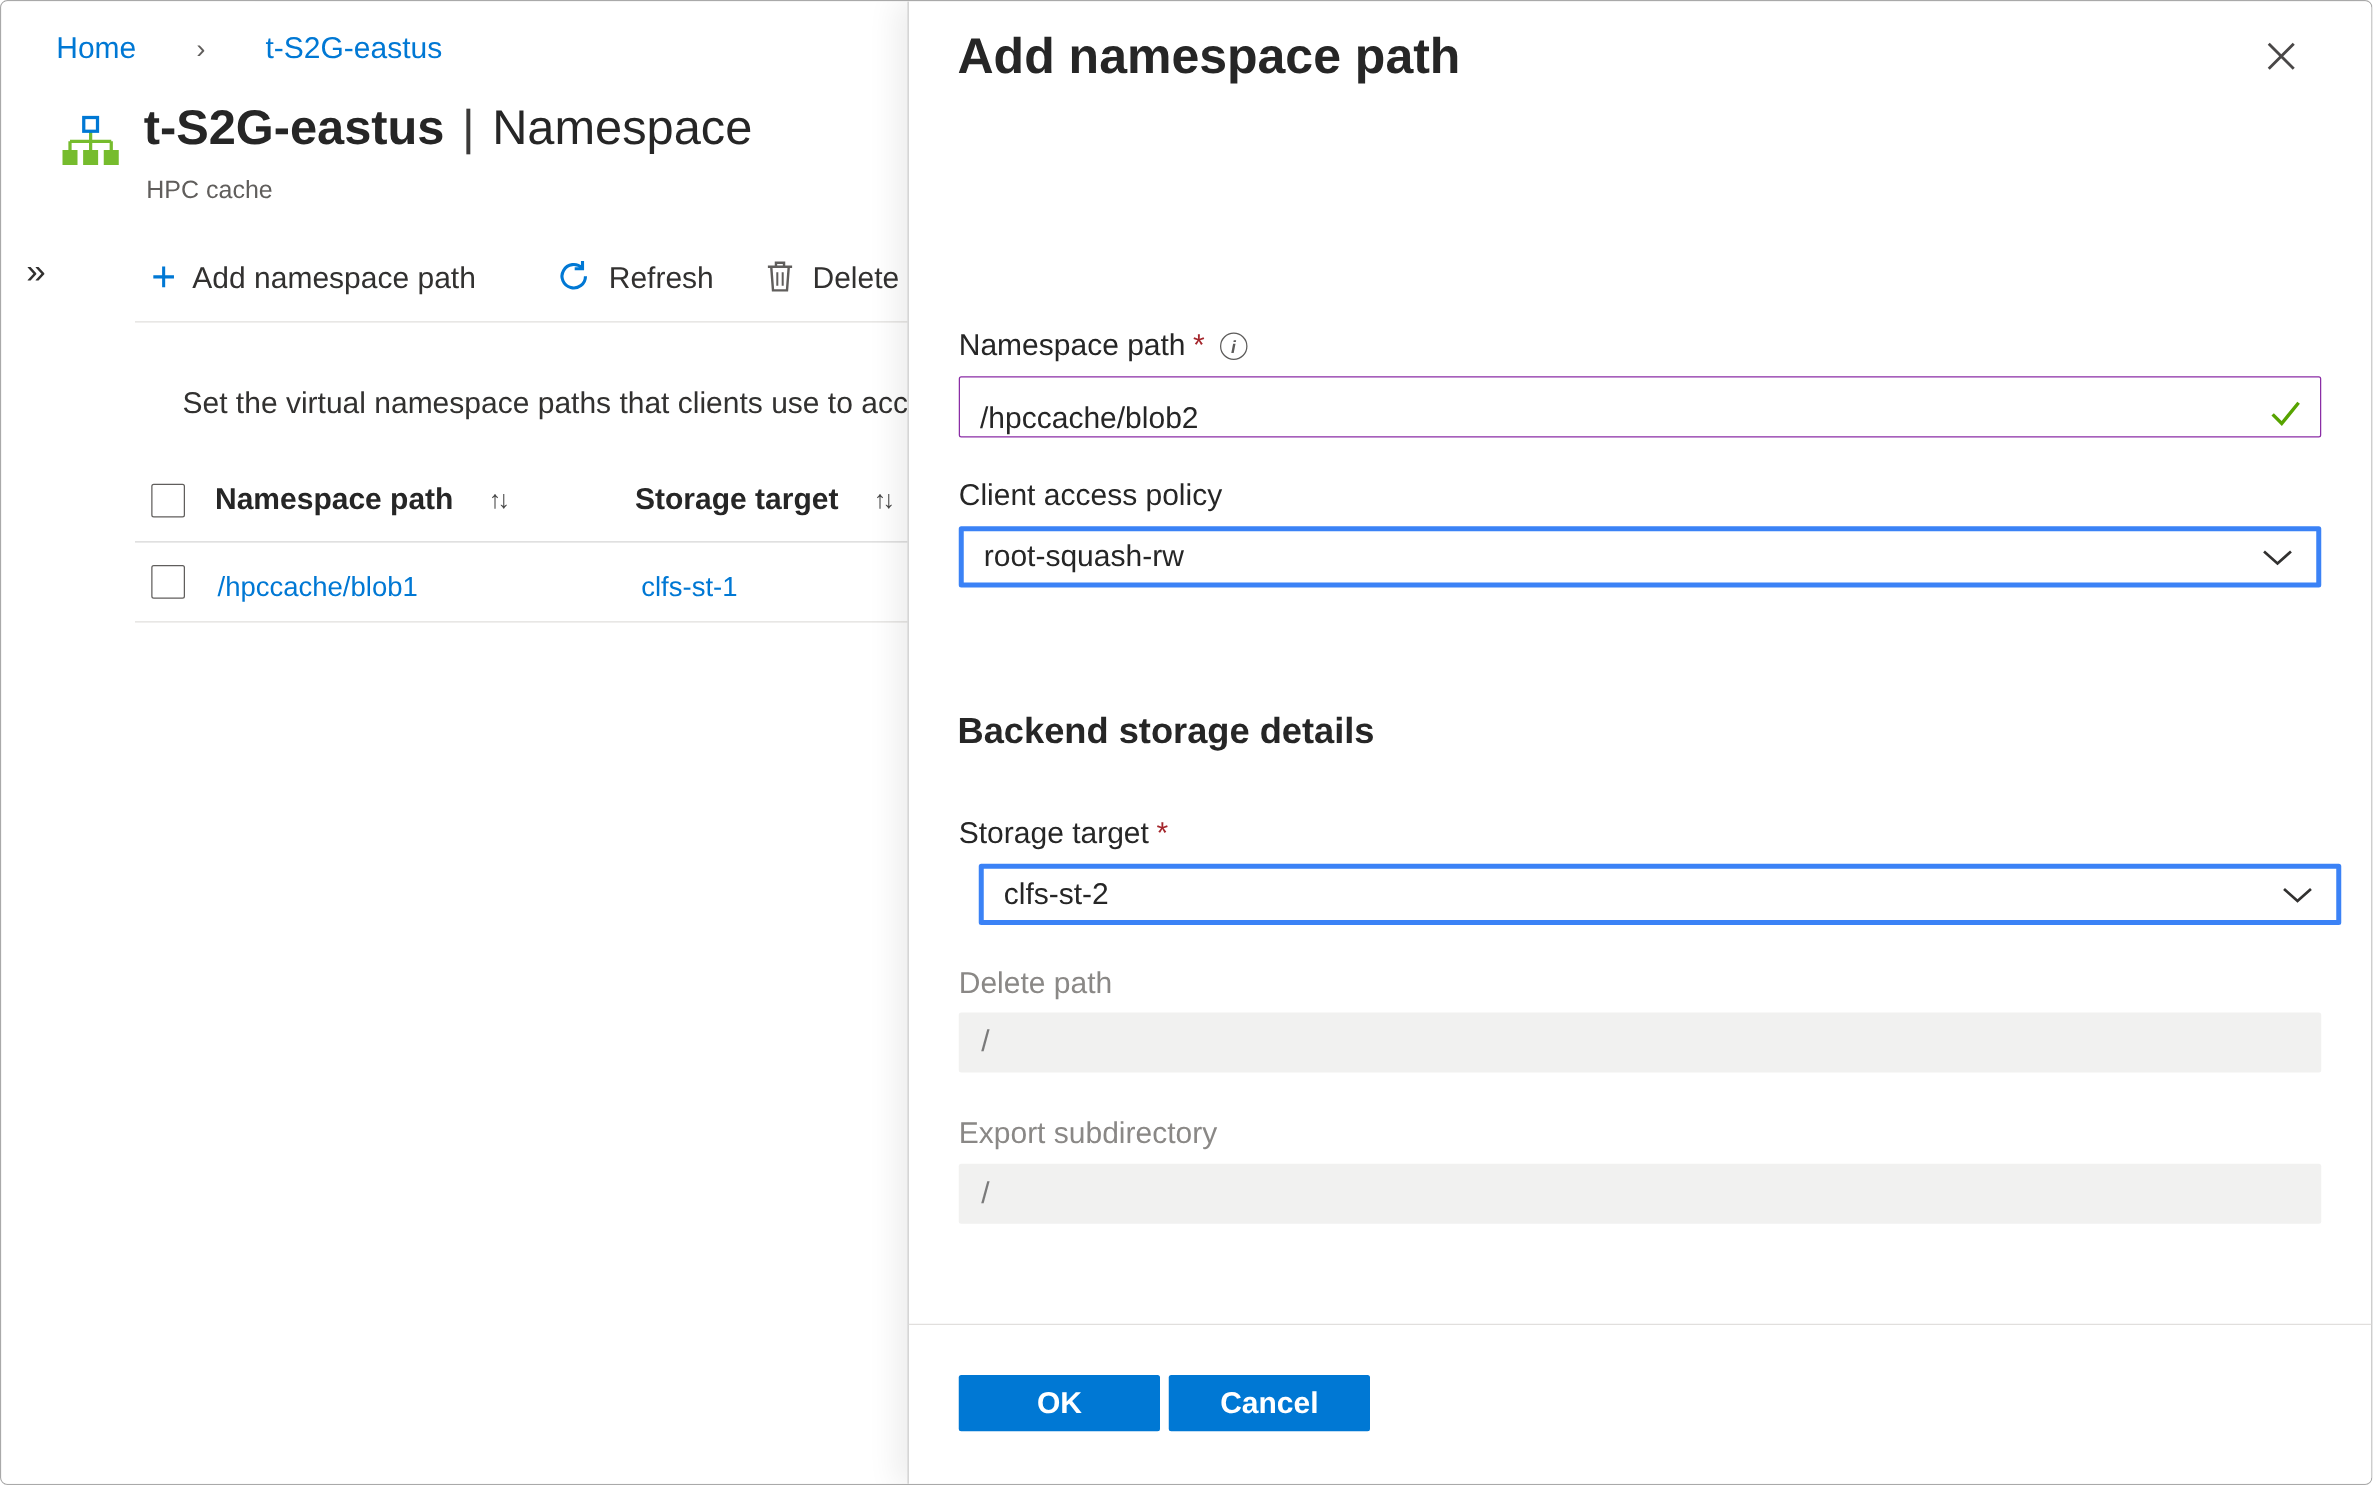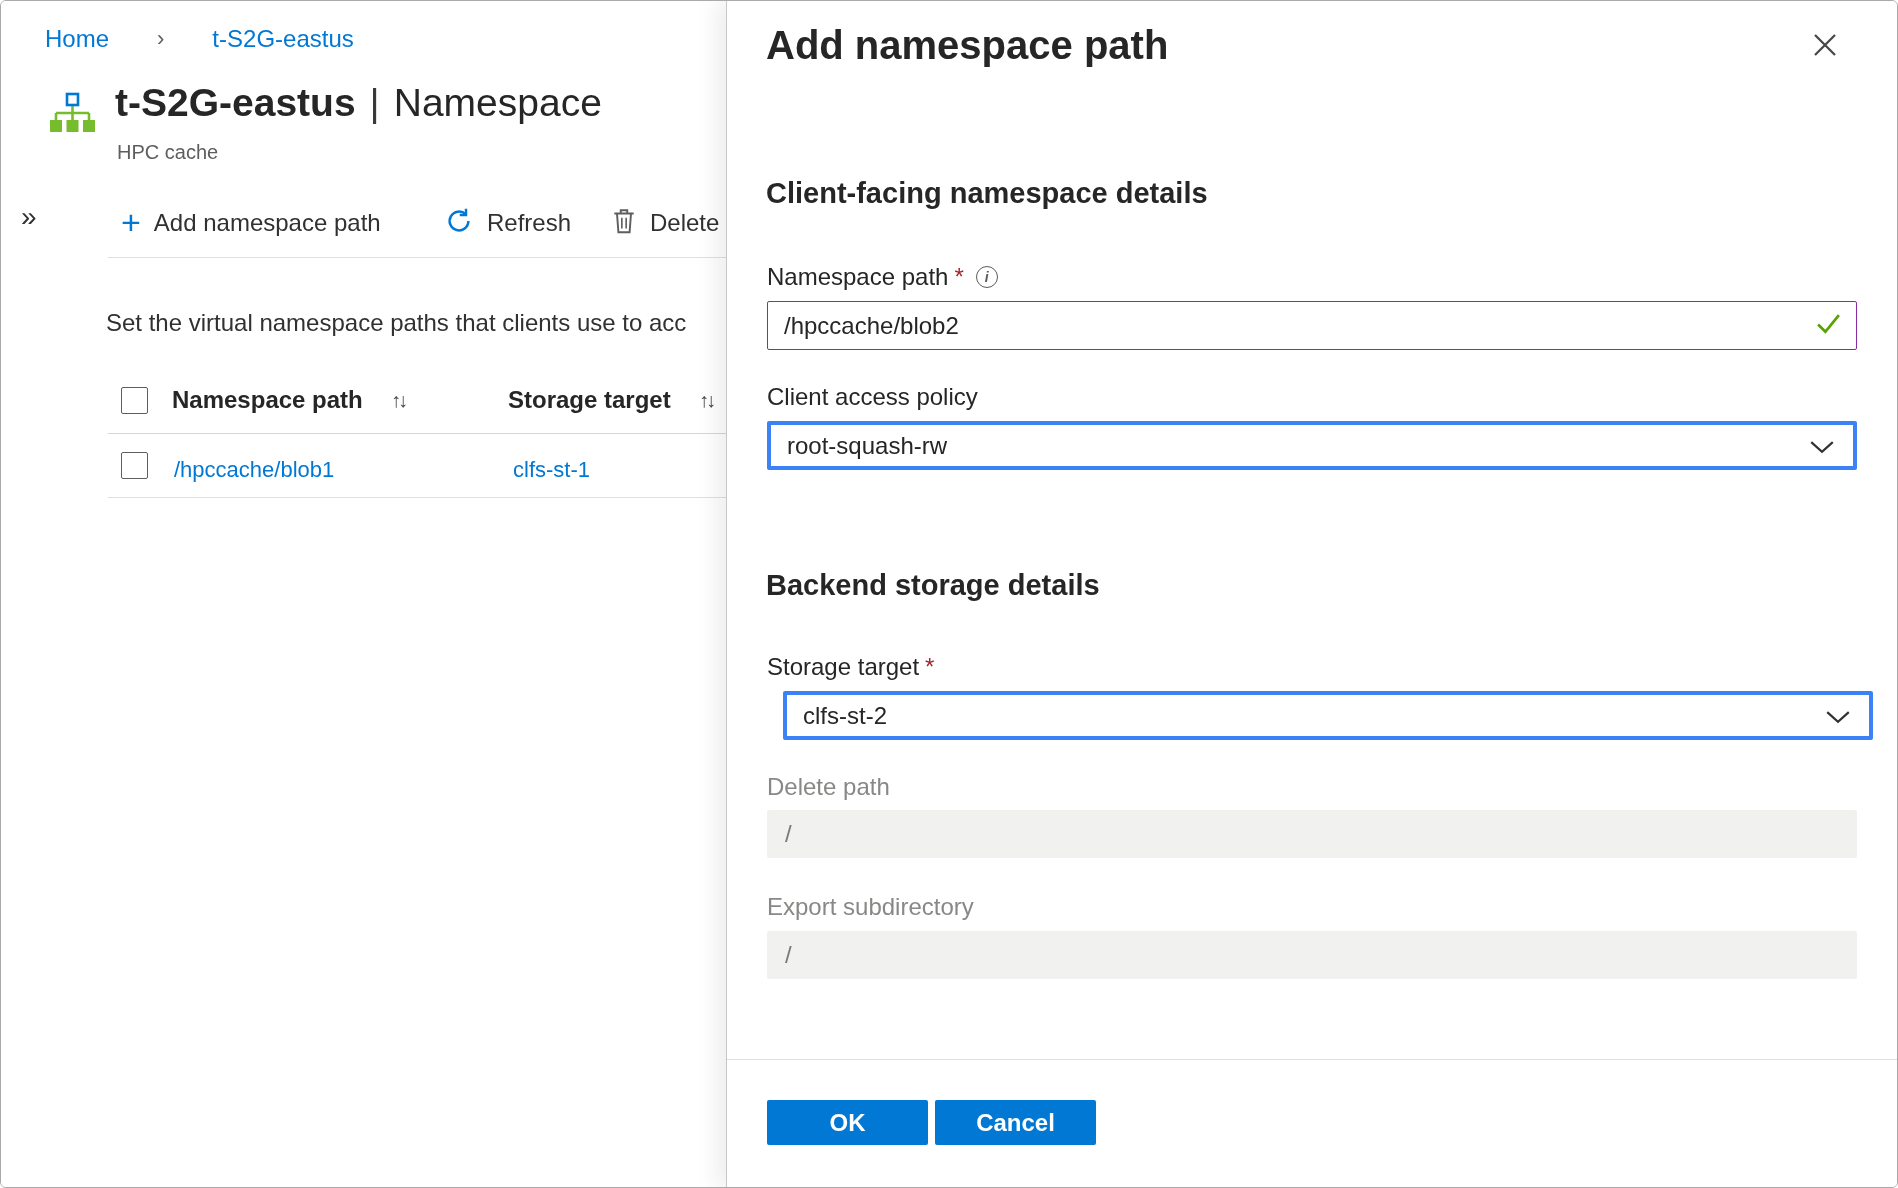--- a/index.html
+++ b/index.html
@@ -17,21 +17,21 @@
   .page-title{font-size:39px;color:#262626;white-space:nowrap;}
   .page-title .t-bold{font-weight:700;}
   .page-title .t-div{font-weight:300;color:#3b3a39;margin:0 14px;}
   .page-title .t-reg{font-weight:400;}
   .subtitle{font-size:20px;color:#605e5c;}
   .collapse{font-size:28px;color:#323130;cursor:pointer;line-height:1;}
   .tb-item{position:absolute;top:0;height:48px;display:flex;align-items:center;gap:13px;cursor:pointer;}
   .tb-label{font-size:24px;color:#323130;white-space:nowrap;}
   .tb-plus{color:#0078d4;font-size:34px;font-weight:300;line-height:1;margin-top:-3px;}
   .hline{position:absolute;height:1px;background:#e1dfdd;}
-  .desc{font-size:24px;color:#323130;}
+  .desc{font-size:24px;color:#323130;margin-left:40px;}
   .chk{position:absolute;width:27px;height:27px;box-sizing:border-box;border:1px solid #605e5c;
        border-radius:2px;background:#fff;cursor:pointer;}
   .th{font-size:24px;font-weight:700;color:#262626;cursor:pointer;white-space:nowrap;}
   .sort{font-size:20px;color:#4a4a4a;letter-spacing:-3px;}
   .cell-link{font-size:22px;}
 
   
   .panel{position:absolute;left:725px;top:0;width:1173px;height:1188px;background:#fff;
          border-left:1px solid #c8c8c8;box-shadow:-10px 0 22px rgba(0,0,0,0.07);}
   .panel-title{font-size:40px;font-weight:600;color:#262626;}
@@ -134,28 +134,27 @@
   <div class="panel">
 
     <div class="abs panel-title" style="left:39px;top:22px;">Add namespace path</div>
 
     <div class="abs close-btn" style="left:1080px;top:26px;">
       <svg width="32" height="32" viewBox="0 0 24 24">
         <path d="M4.5 4.5l15 15 M19.5 4.5l-15 15" stroke="#494747" stroke-width="1.7"></path>
       </svg>
     </div>
 
-    <div class="abs section-h" style="left:39px;top:176px;">Client-facing namespace details</div>
 
     <div class="abs f-label" style="left:40px;top:262px;">
       <span>Namespace path</span>
       <span class="req">*</span>
       <span class="info-i">i</span>
     </div>
-    <div class="abs input-box" style="left:40px;top:300px;">
+    <div class="abs input-box" style="left:40px;top:300px;align-items:flex-end;">
       <input value="/hpccache/blob2" style="">
       <span>
         <svg width="27" height="27" viewBox="0 0 26 26">
           <polyline points="3,14 10,21 23,5" fill="none" stroke="#57a300" stroke-width="2.6"></polyline>
         </svg>
       </span>
     </div>
 
     <div class="abs f-label" style="left:40px;top:382px;">
       <span>Client access policy</span>

